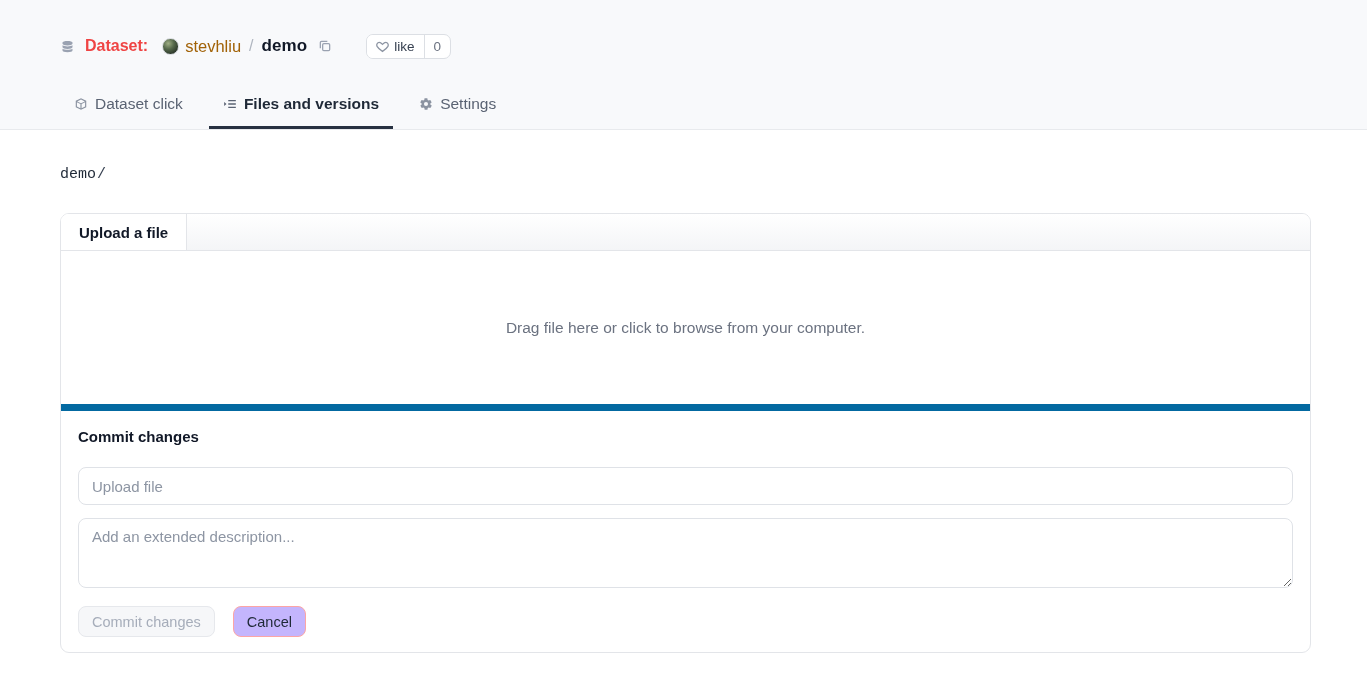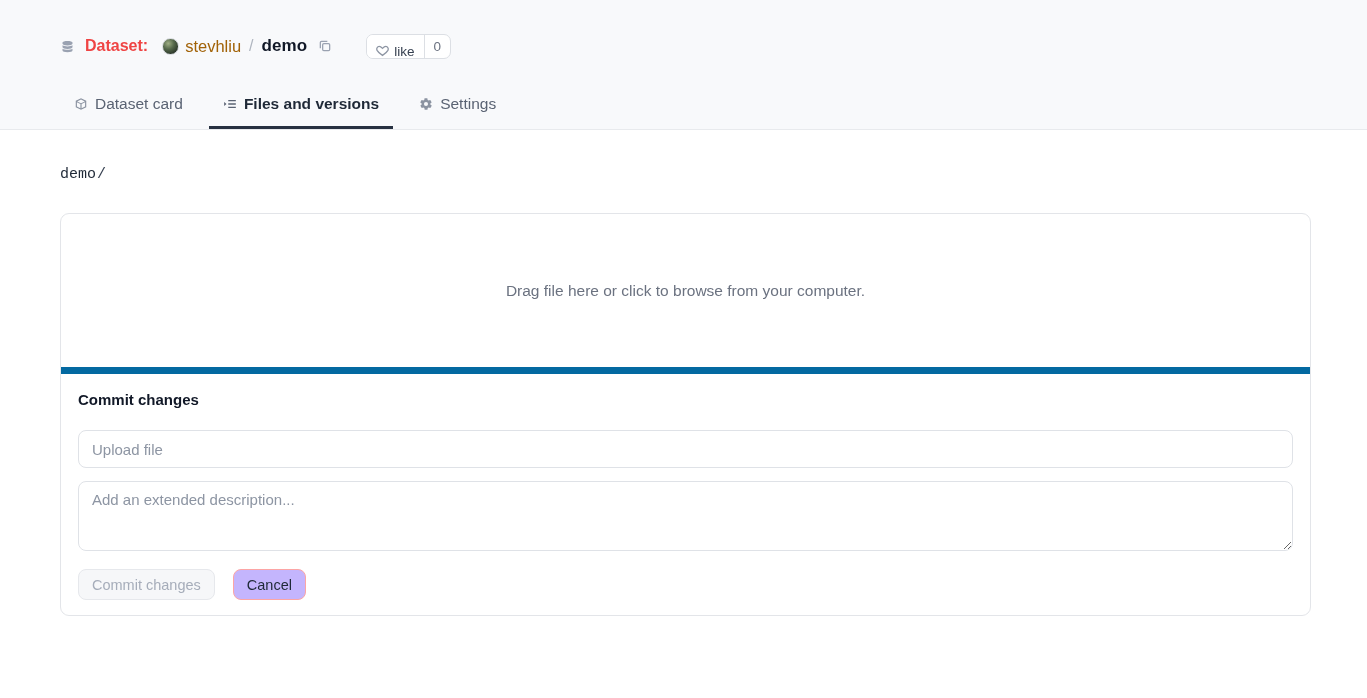--- a/index.html
+++ b/index.html
@@ -47,21 +47,21 @@
     align-items: stretch;
     border: 1px solid #dcdfe4;
     border-radius: 7px;
     margin-left: 28px;
     background: #fff;
     height: 25px;
     overflow: hidden;
     font-size: 13.5px;
   }
   .like-btn {
-    display: inline-flex; gap: 5px;
+    display: inline-flex; align-items: center; gap: 5px;
     padding: 9px 9px; color: #374151; cursor: pointer; background: #fff; border: none;
     font-size: 13.5px;
   }
   .heart-icon { color: #8d95a3; display: inline-flex; }
   .like-count {
     display: inline-flex; align-items: center;
     padding: 0 9px;
     border-left: 1px solid #dcdfe4;
     color: #6b7280; cursor: pointer;
   }
@@ -228,21 +228,21 @@
       </span>
     </div>
 
     <nav class="tabs-row">
       <div class="tab">
         <span class="tab-icon">
           <svg width="14" height="14" viewBox="0 0 24 24" fill="currentColor">
               <path d="M12 2 3 6.5v11L12 22l9-4.5v-11L12 2zm0 2.2 6.6 3.3L12 10.8 5.4 7.5 12 4.2zM5 9.2l6 3v6.9l-6-3V9.2zm8 9.9v-6.9l6-3v6.9l-6 3z"></path>
             </svg>
         </span>
-        <span>Dataset card</span>
+        <span>Dataset click</span>
       </div>
       <div class="tab active">
         <span class="tab-icon">
           <svg width="14" height="14" viewBox="0 0 24 24" fill="currentColor">
               <path d="M2 8.5 6 12l-4 3.5v-7zM9 5h13v2.4H9V5zm0 5.8h13v2.4H9v-2.4zm0 5.8h13V19H9v-2.4z"></path>
             </svg>
         </span>
         <span>Files and versions</span>
       </div>
       <div class="tab">
@@ -257,20 +257,23 @@
   </div>
 </header>
 
 <main class="main">
   <div class="container">
     <div class="breadcrumb">
       <span>demo</span><span class="bc-slash">/</span>
     </div>
 
     <section class="card">
+      <div class="card-tabstrip">
+        <div class="upload-tab">Upload a file</div>
+      </div>
 
       <div class="dropzone">
         <span>Drag file here or click to browse from your computer.</span>
       </div>
 
       <div class="commit-section">
         <h3 class="commit-heading">Commit changes</h3>
         <input class="text-input" type="text" value="" placeholder="Upload file" style="">
         <textarea class="desc-textarea" placeholder="Add an extended description..." style=""></textarea>
         <div class="btn-row">

